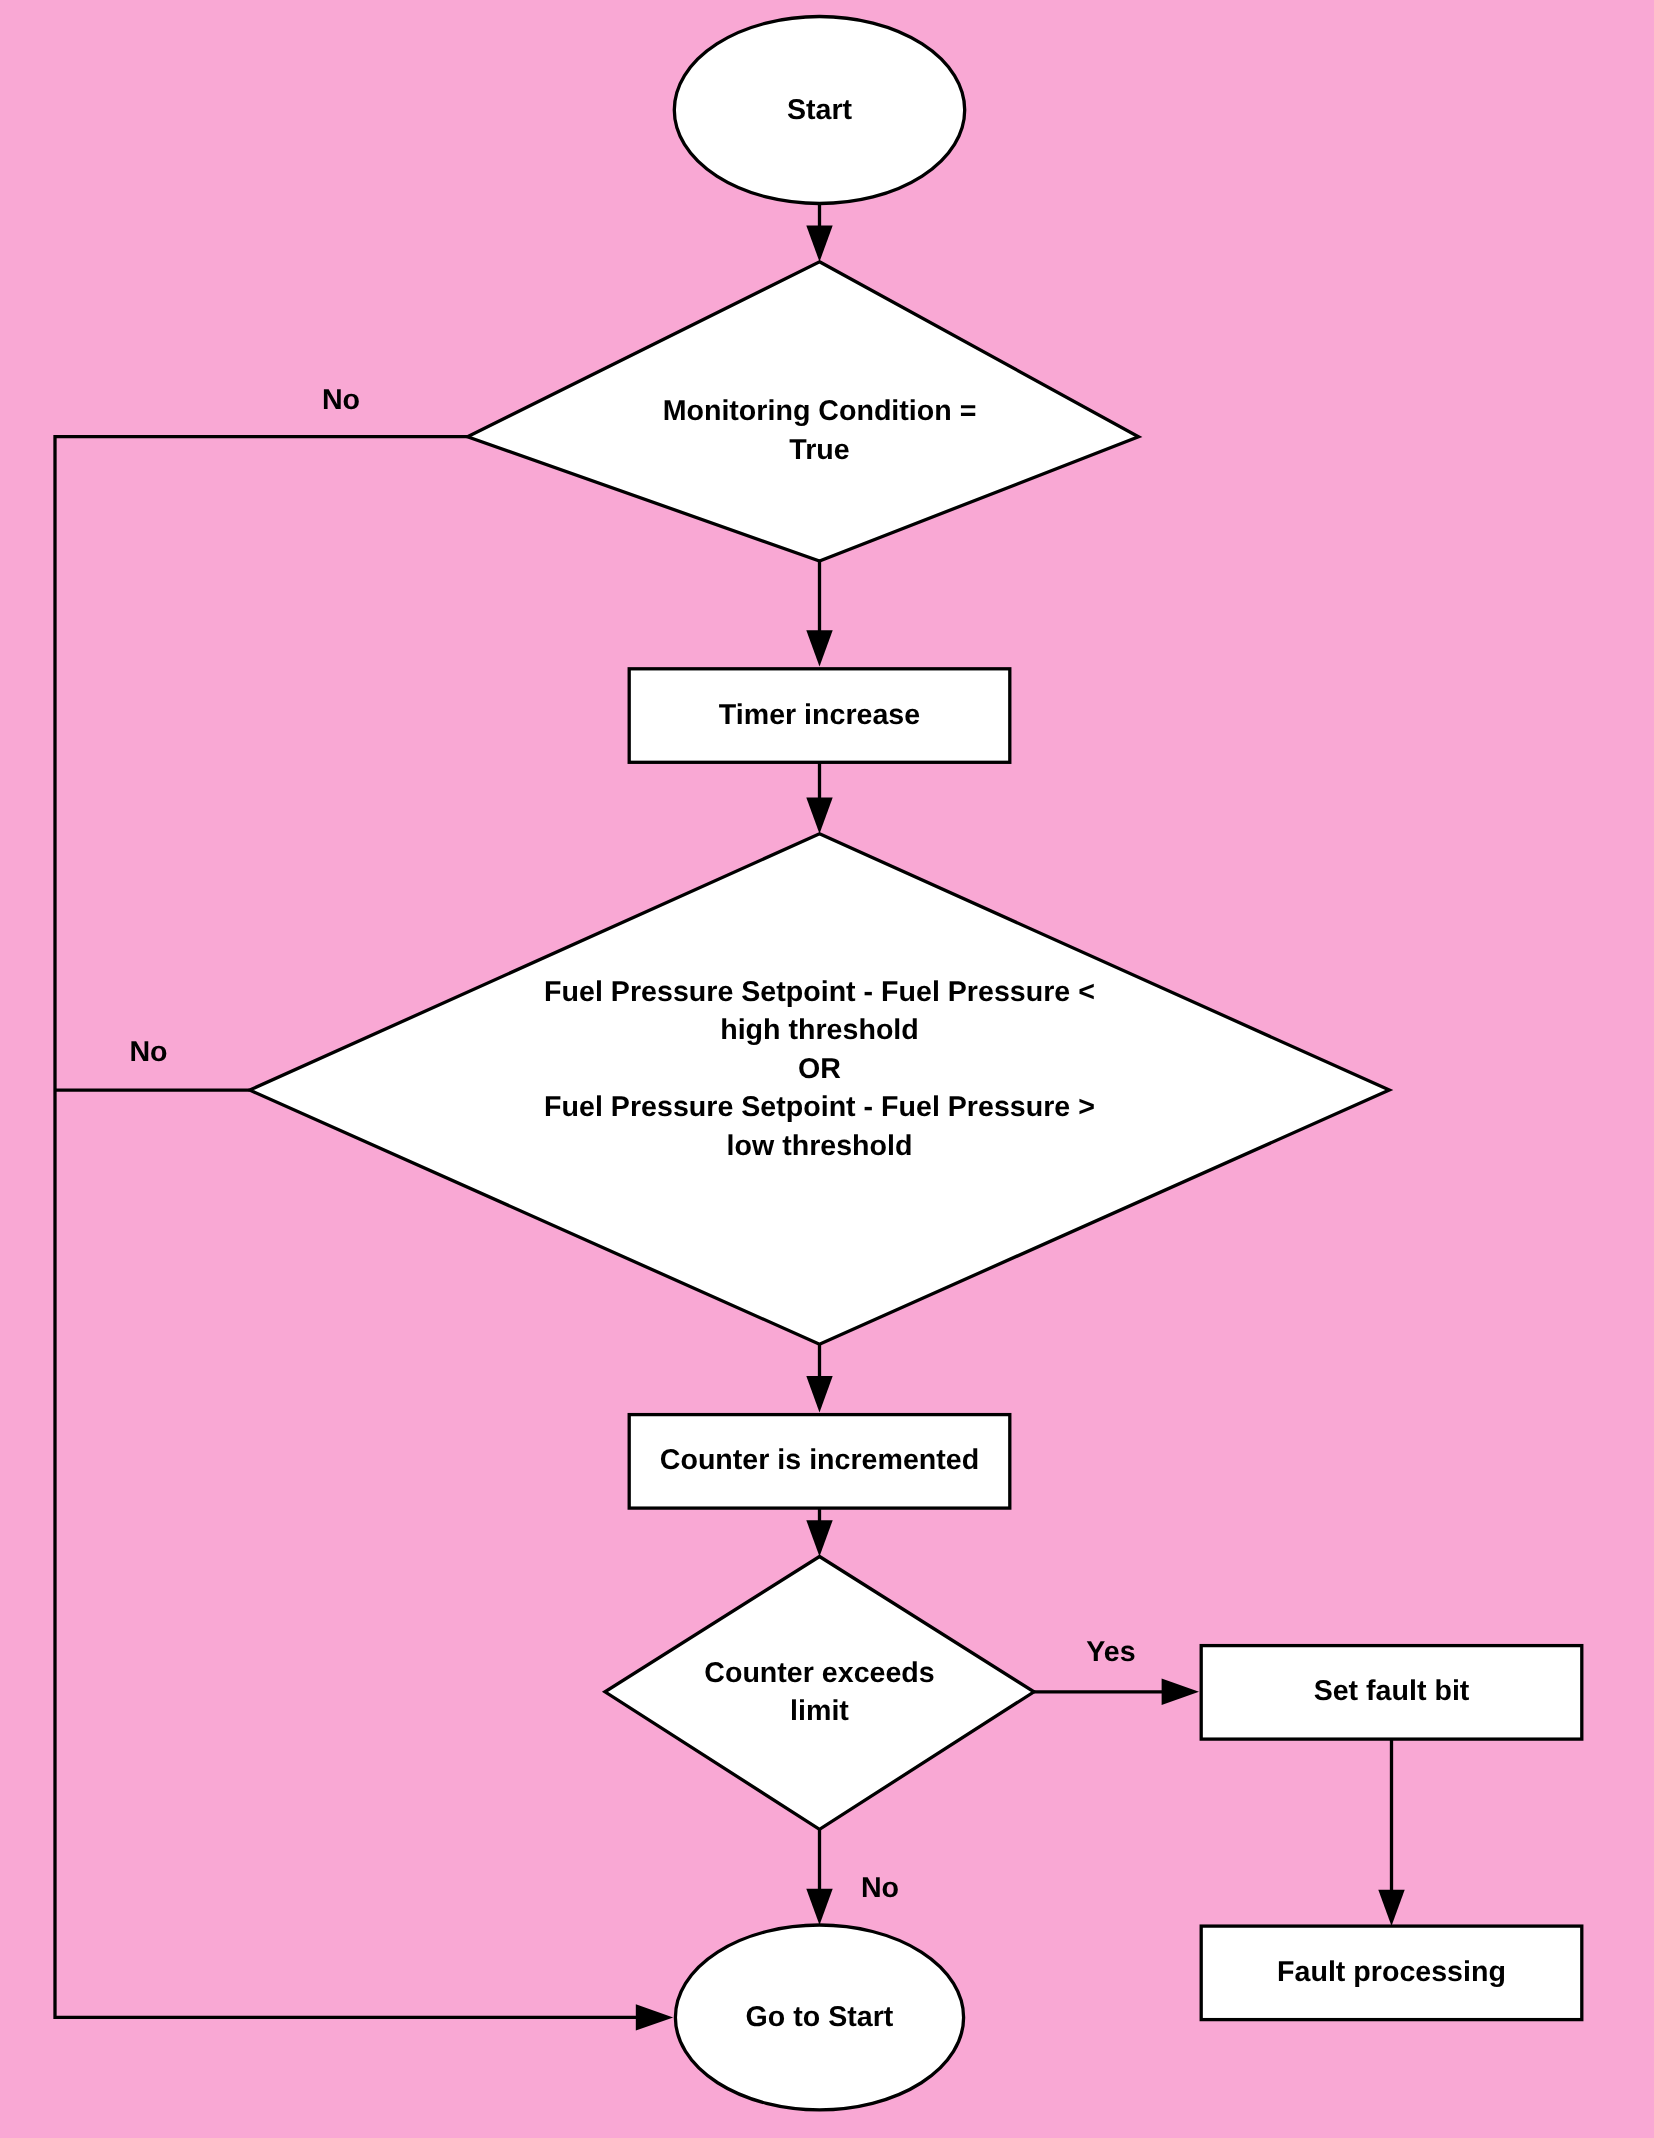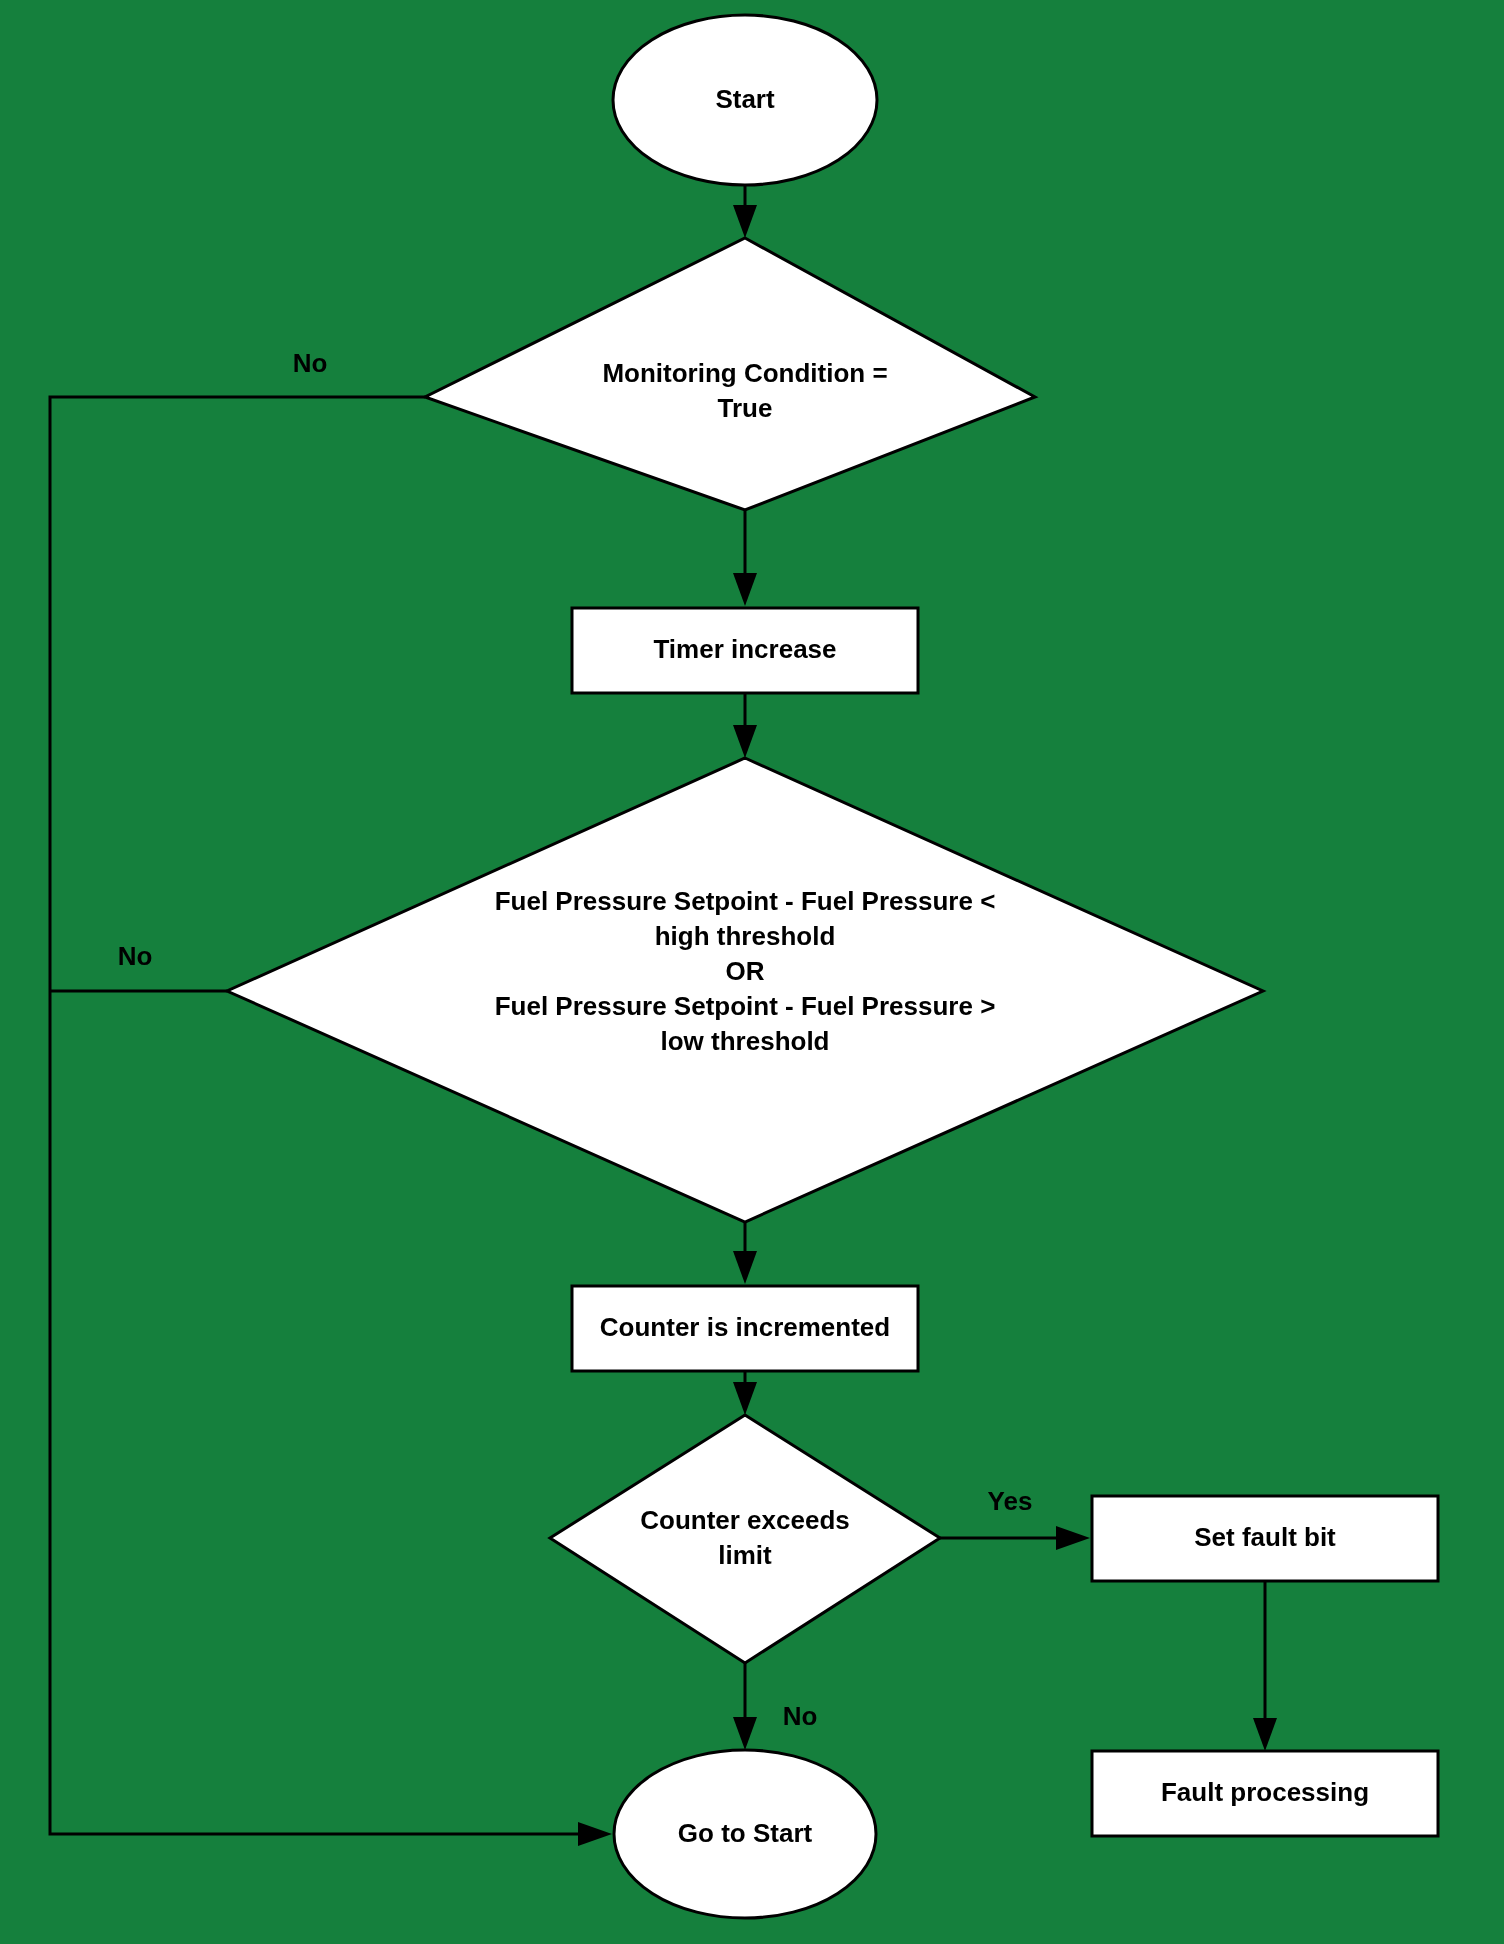--- a/index.html
+++ b/index.html
@@ -8,21 +8,21 @@
     padding: 0;
     background: #ffffff;
   }
   body {
     font-family: "Liberation Sans", sans-serif;
   }
   #flowchart-root {
     position: relative;
     width: 1504px;
     height: 1944px;
-    background: #15803d;
+    background: #f9a8d4;
     overflow: hidden;
   }
   #flow-svg {
     position: absolute;
     left: 0;
     top: 0;
     width: 1504px;
     height: 1944px;
     display: block;
   }

